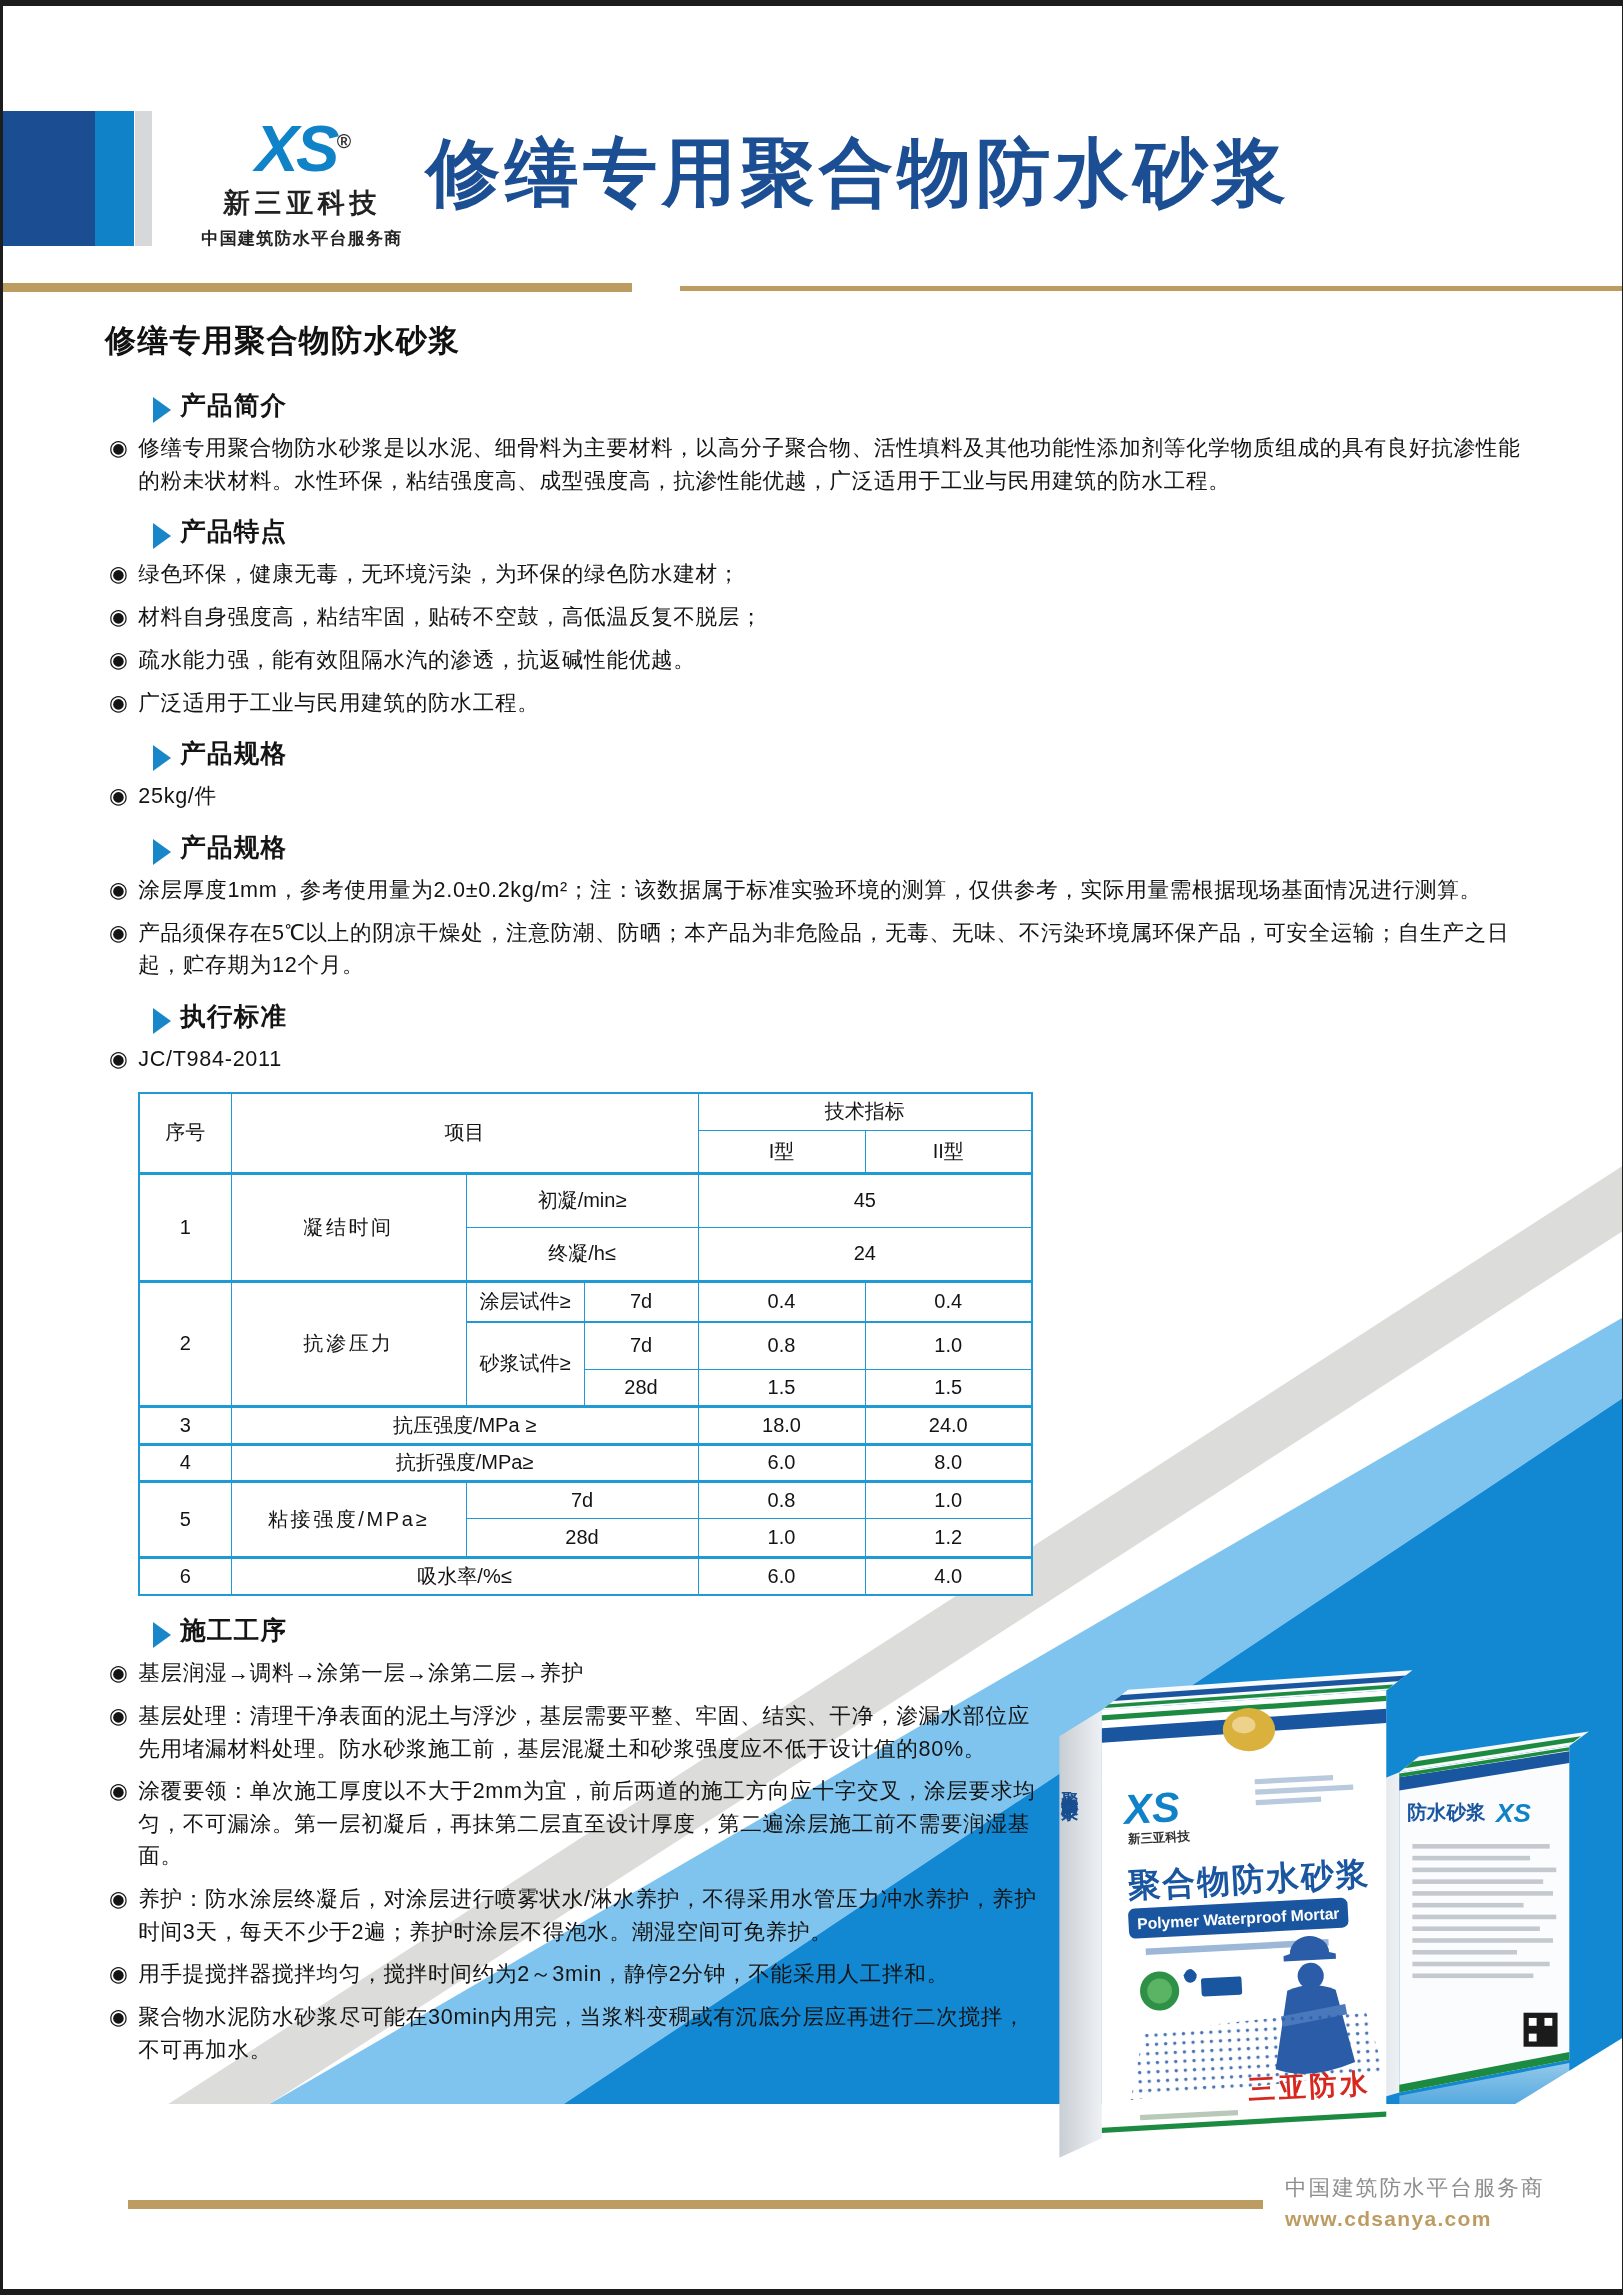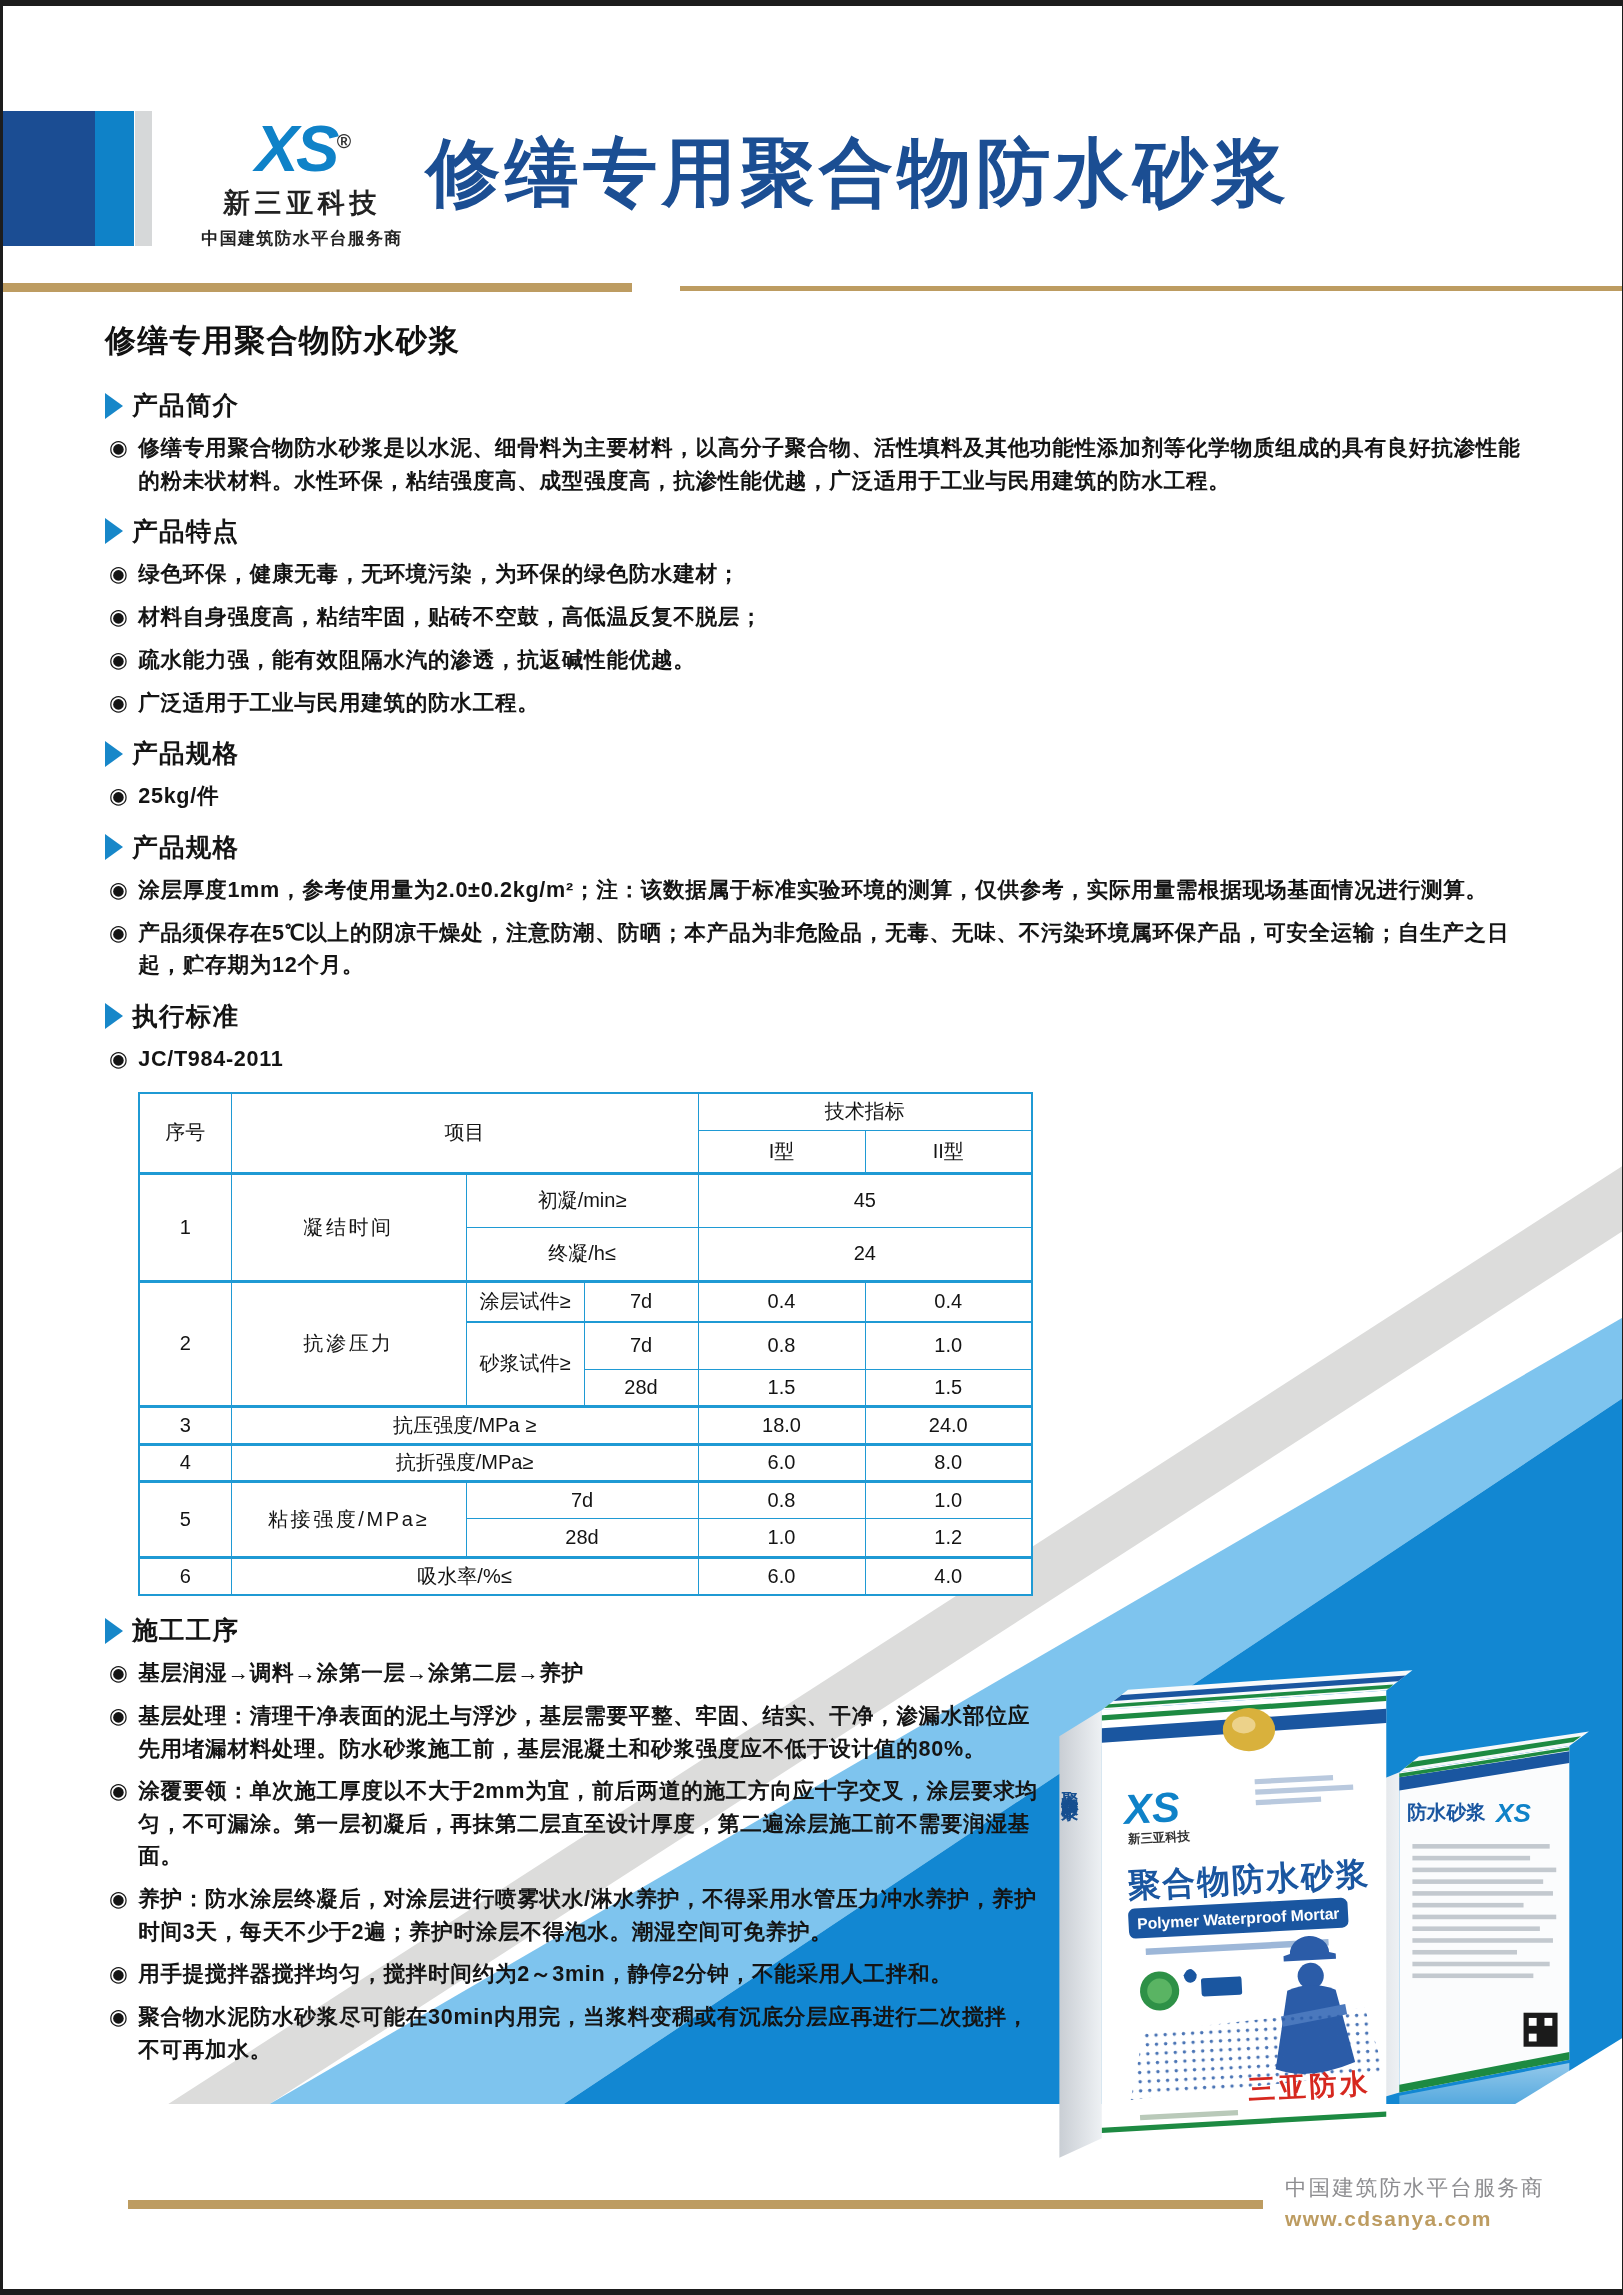--- a/index.html
+++ b/index.html
@@ -41,28 +41,28 @@
     position:absolute; left:426px; top:136px; width:1046px;
     font-size:74px; font-weight:bold; color:#1b4e93; letter-spacing:4.6px; line-height:1;
   }
   .gold-line-left  { position:absolute; left:0;     top:283px; width:632px;  height:8.5px; background:#bd9c61; }
   .gold-line-right { position:absolute; left:680px; top:286px; width:944px; height:4.6px;  background:#bd9c61; }
 
   
   .content { position:absolute; left:105px; top:320px; width:1432px; }
   .doc-title { font-size:31px; font-weight:bold; color:#111; letter-spacing:1.3px; margin-bottom:26px; }
 
-  .sec-head { display:flex; align-items:center; margin-top:17px; margin-bottom:9.2px; }
+  .sec-head { display:flex; align-items:flex-end; margin-top:17px; margin-bottom:9.2px;margin-left:48px; }
   .tri { width:0; height:0; border-left:18.3px solid #1787c9; border-top:13px solid transparent; border-bottom:13px solid transparent; margin-right:9.2px; }
   .sec-head .t { font-size:25.5px; font-weight:bold; color:#141414; letter-spacing:1.3px; }
 
   .bullet { display:flex; align-items:flex-start; margin:6.5px 0 10.5px 3.9px; }
   .bullet .mark { flex:0 0 auto; font-size:21.6px; line-height:1.5; margin-right:10.5px; color:#141414; }
   .bullet .mark::before { content:"◉"; }
-  .bullet .tx { font-size:21.6px; line-height:1.5; color:#141414; letter-spacing:0.7px;font-weight:bold; }
+  .bullet .tx { font-size:21.6px; line-height:1.5; color:#141414; letter-spacing:0.7px; }
 
   .narrow { width:935px; }
 
   
   table.spec { border-collapse:collapse; table-layout:fixed; width:893px; margin:17px 0 6.5px 33px; border:2px solid #1f9ad4; background:#fff; }
   table.spec td { border:1.3px solid #1f9ad4; text-align:center; font-size:20px; color:#141414; padding:3.9px 2.6px; }
   table.spec td.item { letter-spacing:2.6px; }
   tr.grp > td { border-top-width:3.3px; }
   tr.hsep > td { border-top-width:2.6px; }
 

